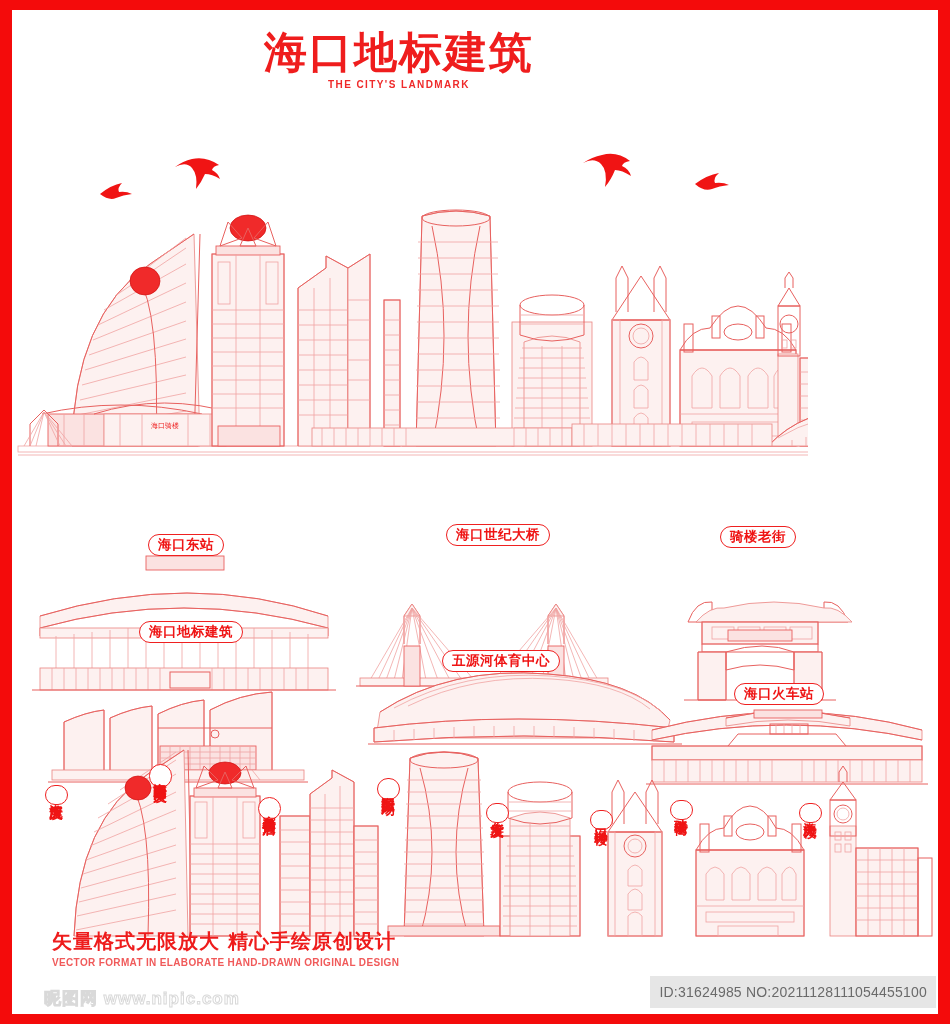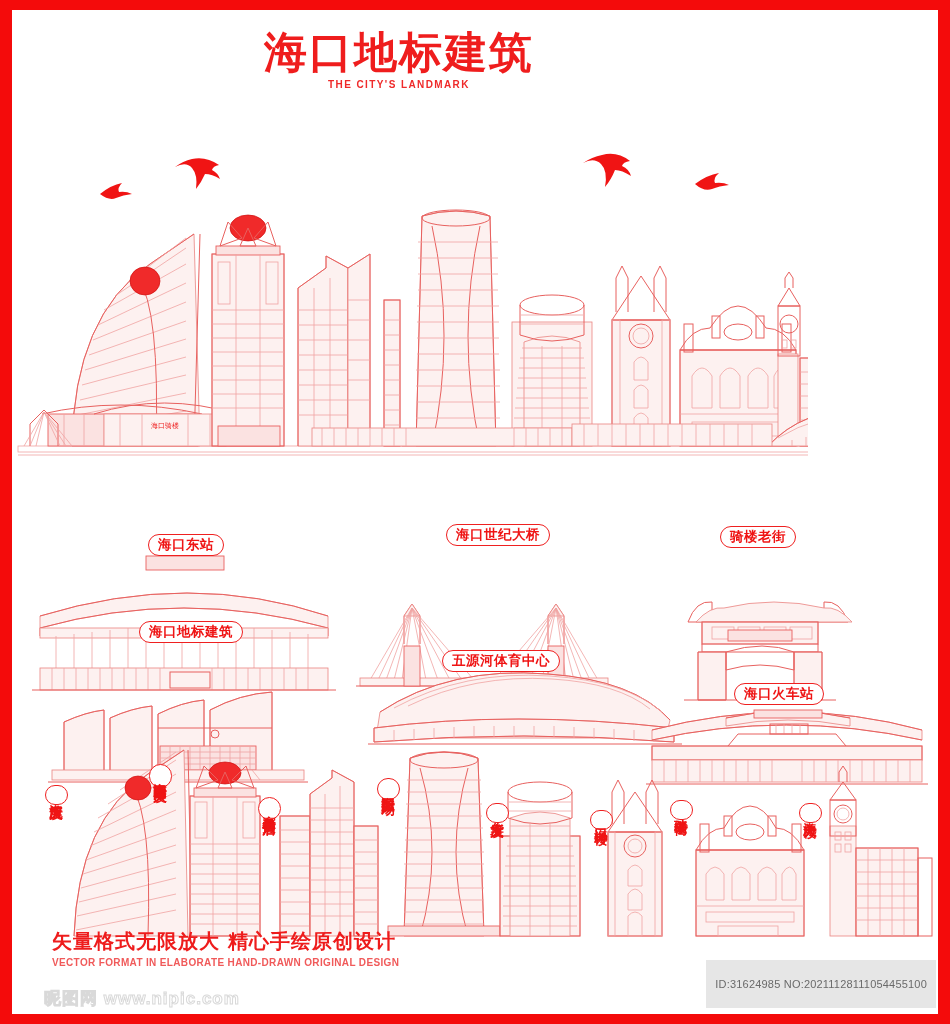--- a/index.html
+++ b/index.html
@@ -59,21 +59,21 @@
            font-family:"Liberation Sans",sans-serif;white-space:nowrap;}
 
   .wm-bar{position:absolute;left:12px;bottom:10px;width:926px;height:38px;background:#fff;}
   .wm-logo{
     position:absolute;left:14px;bottom:14px;font-size:17px;color:#fff;font-weight:700;
     -webkit-text-stroke:1px #d9d9d9;letter-spacing:1px;
     font-family:Liberation Sans, sans-serif;white-space:nowrap;margin-left:30px;
   }
   .id-badge{
     position:absolute;right:14px;bottom:16px;background:#e6e6e6;color:#6a6a6a;
-    font-size:11px;padding:18px 9px;letter-spacing:0.2px;
+    font-size:14px;padding:8px 9px;letter-spacing:0.2px;
     font-family:"Liberation Sans",sans-serif;white-space:nowrap;
   }
 </style>
 </head>
 <body>
 
 <div id="stage">
 
   <div class="frame-top"></div>
   <div class="frame-left"></div>

